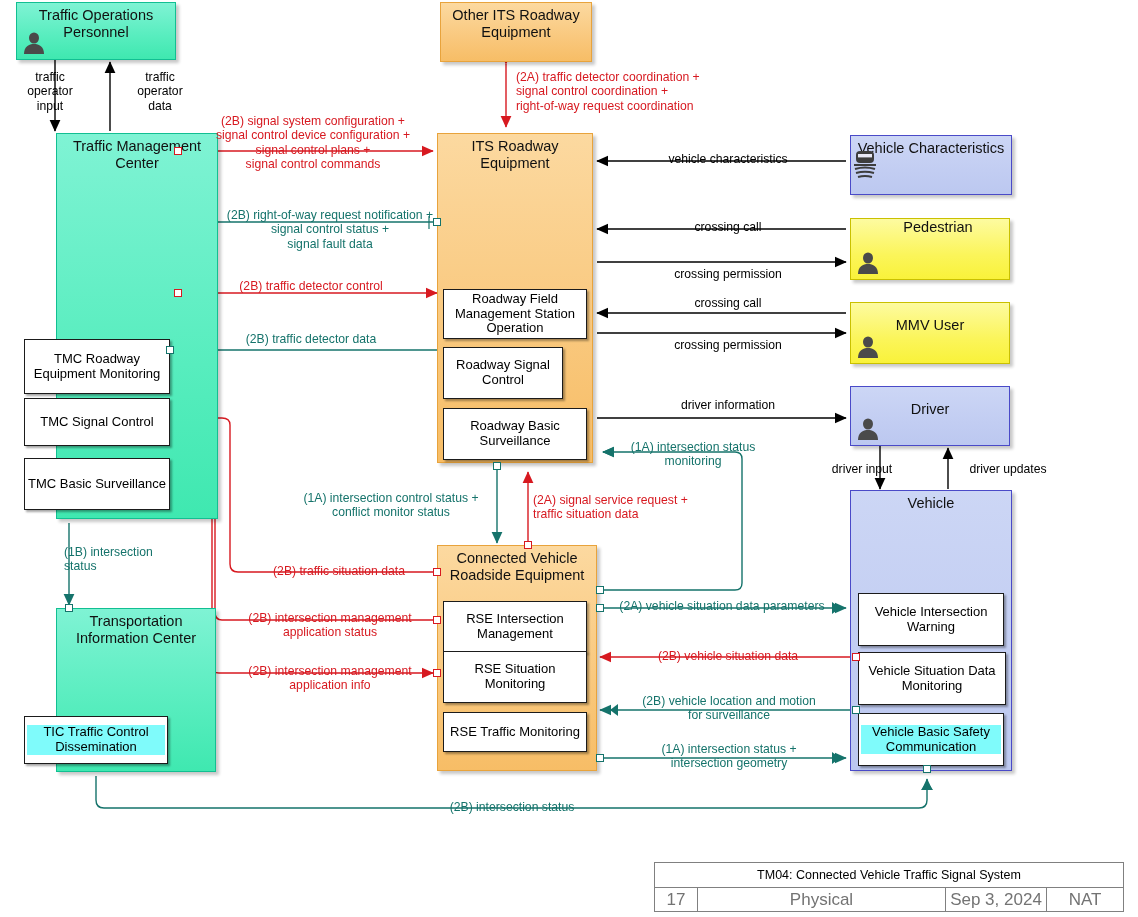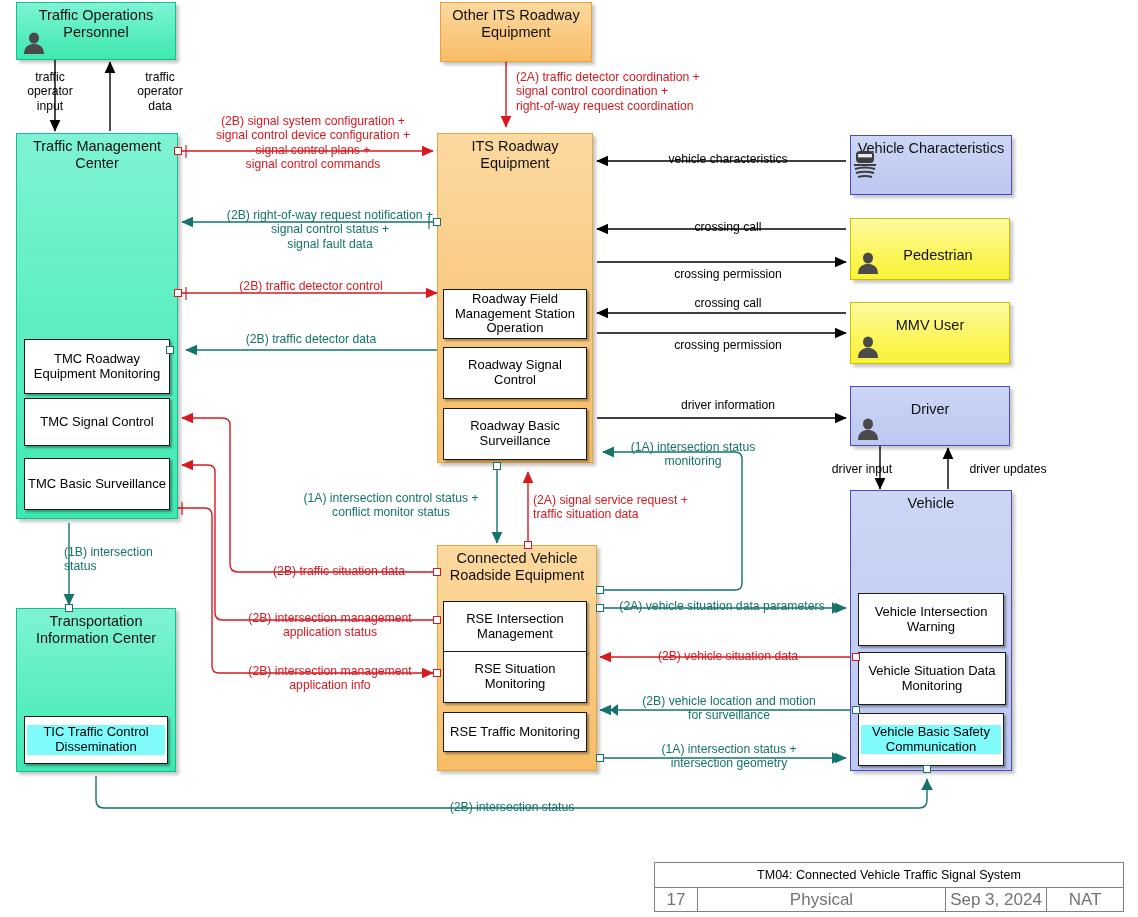--- a/index.html
+++ b/index.html
@@ -6,21 +6,21 @@
   html,body{margin:0;padding:0;background:#ffffff;}
   body{font-family:"Liberation Sans", sans-serif;}
   #canvas{position:relative;width:1138px;height:917px;overflow:hidden;background:#fff;}
   svg.lines{position:absolute;left:0;top:0;width:1138px;height:917px;pointer-events:none;}
 
   .box{position:absolute;box-sizing:border-box;}
   
   .ent{border:1.2px solid #2f2f9f;box-shadow:3px 3px 3px rgba(0,0,0,0.22);}
   .ent .title{position:absolute;left:0;right:0;top:4px;text-align:center;font-size:14.5px;color:#111;line-height:1.15;padding:0 4px;box-sizing:border-box;}
 
-  .ent.center{background:linear-gradient(180deg,#7ff3d4 0%,#57edbe 60%,#3fe8b0 100%);border:1.4px solid #12bf92;}
+  .ent.center{background:linear-gradient(180deg,#7ff3d4 0%,#57edbe 60%,#3fe8b0 100%);border:1.4px solid #12bf92;margin-left:40px;}
   .ent.field{background:linear-gradient(180deg,#fcd9a0 0%,#f9c87d 60%,#f7bd66 100%);border:1.4px solid #e8a33c;}
   .ent.vehicle{background:linear-gradient(180deg,#ccd6f5 0%,#c2cdf2 60%,#bcc8f0 100%);border:1.4px solid #4a4ac8;}
   .ent.person{background:linear-gradient(180deg,#7ff3d4 0%,#57edbe 60%,#3fe8b0 100%);border:1.4px solid #12bf92;}
   .ent.yellow{background:linear-gradient(180deg,#fdfba0 0%,#fbf55a 60%,#f9f23a 100%);border:1.4px solid #c9c000;}
   .ent.bluep{background:linear-gradient(180deg,#ccd6f5 0%,#c2cdf2 60%,#bcc8f0 100%);border:1.4px solid #4a4ac8;}
 
   
   .sub{position:absolute;box-sizing:border-box;background:#ffffff;border:1.6px solid #1b1b1b;
        box-shadow:2px 2px 2px rgba(0,0,0,0.35);display:flex;align-items:center;justify-content:center;
        text-align:center;font-size:13px;color:#000;line-height:1.12;padding:14px 2px;}
@@ -182,21 +182,21 @@
 
   <div class="box ent field" style="left:437px;top:133px;width:156px;height:330px;">
     <div class="title">ITS Roadway
 Equipment</div>
   </div>
   <div class="sub" style="left:443px;top:289px;width:144px;height:50px;">
     <span>Roadway Field
 Management Station
 Operation</span>
   </div>
-  <div class="sub" style="left:443px;top:347px;width:144px;height:52px;">
+  <div class="sub" style="left:443px;top:347px;width:120px;height:52px;">
     <span>Roadway Signal
 Control</span>
   </div>
   <div class="sub" style="left:443px;top:408px;width:144px;height:52px;">
     <span>Roadway Basic
 Surveillance</span>
   </div>
   <div class="port teal" style="left:433px;top:218px;"></div>
   <div class="port teal" style="left:493px;top:462px;"></div>
 
@@ -230,21 +230,21 @@
       <rect x="3" y="3" width="18" height="12" rx="4" fill="#3d3d3d"></rect>
       <rect x="5" y="6" width="14" height="3.4" fill="#e8e8f5"></rect>
       <rect x="1" y="16" width="22" height="2" fill="#3d3d3d"></rect>
       <path d="M2,21 Q12,18 22,21" stroke="#3d3d3d" stroke-width="2" fill="none"></path>
       <path d="M3,25 Q12,22.5 21,25" stroke="#3d3d3d" stroke-width="2" fill="none"></path>
       <path d="M5,29 Q12,27 19,29" stroke="#3d3d3d" stroke-width="2" fill="none"></path>
     </svg>
   </div>
 
   <div class="box ent yellow" style="left:850px;top:218px;width:160px;height:62px;">
-    <div class="title" style="top:28px;margin-left:16px;">Pedestrian</div>
+    <div class="title" style="top:0;margin-left:16px;">Pedestrian</div>
     <svg class="glyph" style="left:4px;top:32px;" viewBox="0 0 26 24">
       <ellipse cx="13" cy="7" rx="5" ry="5.6" fill="#4a4a4a"></ellipse>
       <path d="M3,23 C3,15.5 8,13 13,13 C18,13 23,15.5 23,23 z" fill="#4a4a4a"></path>
     </svg>
   </div>
 
   <div class="box ent yellow" style="left:850px;top:302px;width:160px;height:62px;">
     <div class="title" style="top:14px;">MMV User</div>
     <svg class="glyph" style="left:4px;top:32px;" viewBox="0 0 26 24">
       <ellipse cx="13" cy="7" rx="5" ry="5.6" fill="#4a4a4a"></ellipse>

